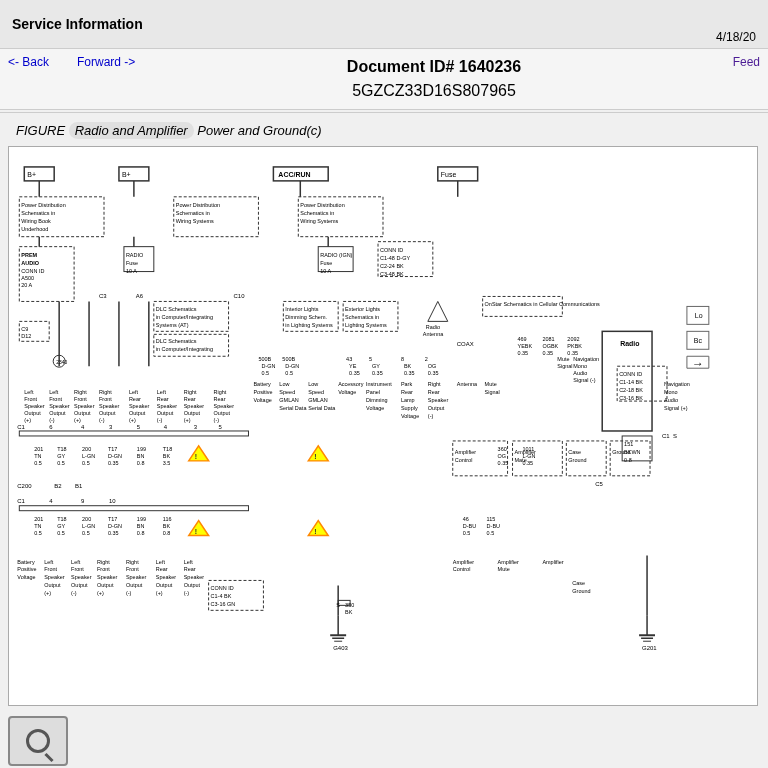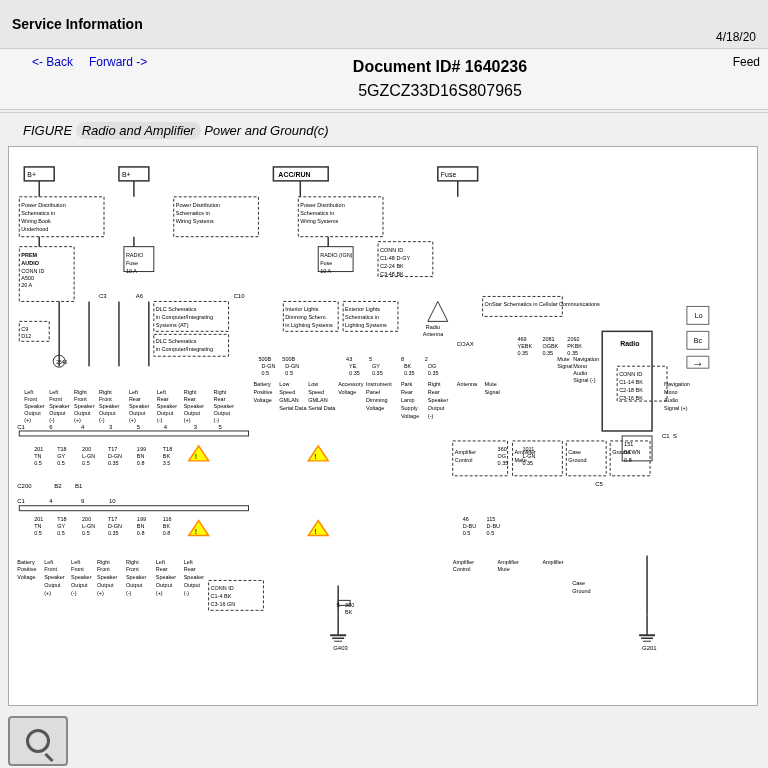--- a/index.html
+++ b/index.html
@@ -31,44 +31,43 @@
     #nav-bar {
       background: #f5f5f5;
       border-bottom: 1px solid #ccc;
       padding: 6px 8px;
       display: flex;
       align-items: flex-start;
       justify-content: space-between;
     }
     #nav-left {
       display: flex;
-      gap: 16px;
+      gap: 28px;
       align-items: center;
-      margin-left: 24px;
     }
     #nav-link-back, #nav-link-forward {
       color: #0000cc;
       cursor: pointer;
       text-decoration: none;
       font-size: 12px;
     }
     #doc-info {
       text-align: center;
       font-size: 16px;
       line-height: 1.5;
     }
     #doc-info .doc-id {
       font-weight: bold;
     }
     #nav-right {
       font-size: 12px;
-      color: #000000;
+      color: #4c1d95;
     }
     #figure-title-bar {
-      padding: 8px 12px 4px 23px;
+      padding: 8px 12px 4px 16px;
       font-size: 13px;
       font-style: italic;
     }
     #figure-title-bar span.highlight {
       background: #e0e0e0;
       border-radius: 10px;
       padding: 1px 6px;
     }
     #diagram-container {
       margin: 4px 8px;

